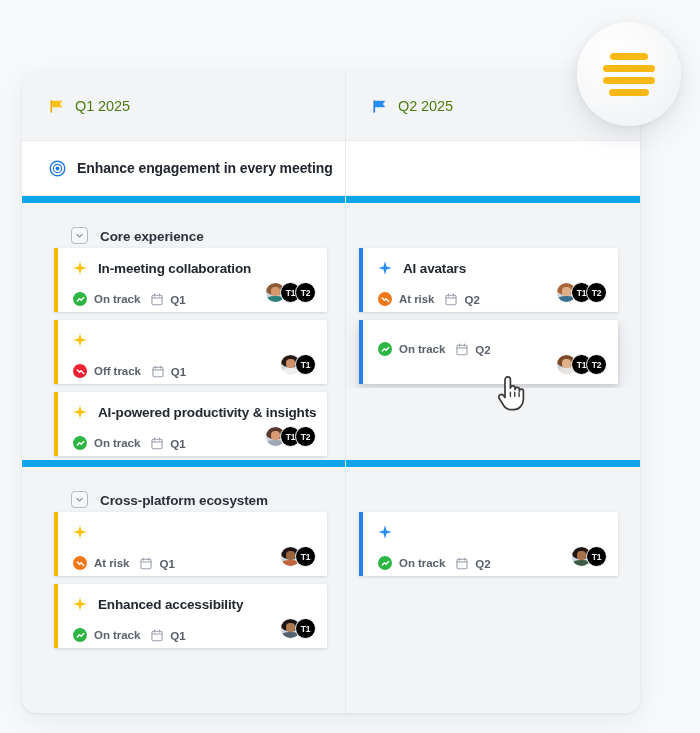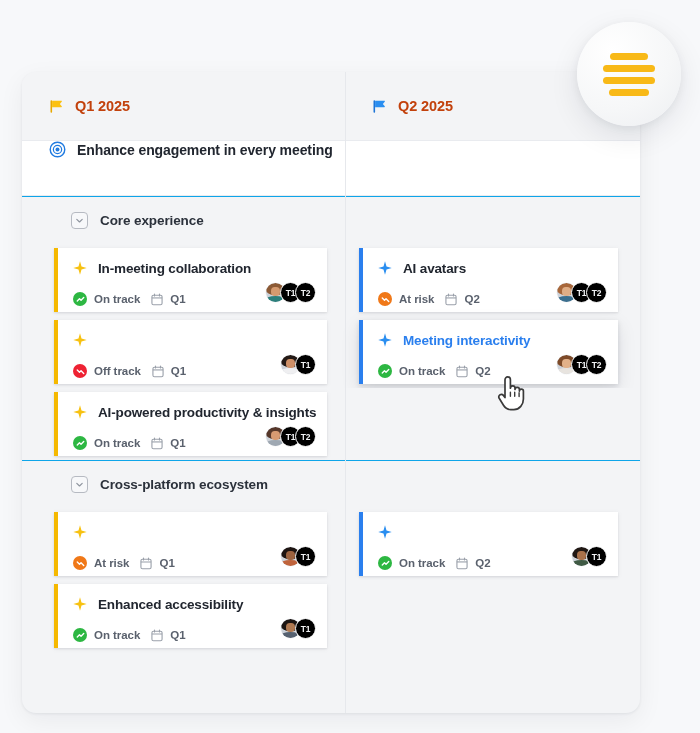--- a/index.html
+++ b/index.html
@@ -46,30 +46,30 @@
   .quarter {
     display: flex;
     align-items: center;
     gap: 11px;
     padding-left: 27px;
   }
   .quarter.q1 { width: 323px; }
   .quarter.q2 { width: 295px; }
   .quarter-label {
     font-size: 14.5px;
-    font-weight: 700;
-    color: #c2410c;
+    font-weight: 400;
+    color: #4d7c0f;
     letter-spacing: -.1px;
   }
   .flag { width: 15px; height: 15px; display: block; }
 
   
   .goal-row {
     display: flex;
-    align-items: flex-start;
+    align-items: center;
     height: 56px;
     background: #fff;
     border-top: 1px solid #e9ebef;
     border-bottom: 1px solid #e9ebef;
     position: relative;
   }
   .goal-inner {
     display: flex;
     align-items: center;
     gap: 11px;
@@ -87,21 +87,21 @@
   
   .section-head {
     height: 48px;
     display: flex;
     align-items: center;
     gap: 12px;
     padding-left: 49px;
     background: #f3f4f6;
     position: relative;
   }
-  .section-head.top { border-top: 1px solid #0ea5e9; }
+  .section-head.top { border-top: 7px solid #0ea5e9; align-items: flex-end; }
   .chev-box {
     width: 17px; height: 17px;
     border: 1.3px solid #b6bac2;
     border-radius: 4px;
     display: flex; align-items: center; justify-content: center;
     background: #f7f8fa;
     flex: none;
   }
   .chev-box svg { display: block; }
   .section-title {
@@ -180,21 +180,21 @@
   .status-dot.atrisk { background: #f07818; }
   .status-dot svg { display: block; }
   .status-label {
     font-size: 11.5px;
     font-weight: 600;
     color: #5a616d;
     letter-spacing: -.05px;
   }
   .quarter-chip {
     display: flex;
-    align-items: center;
+    align-items: flex-end;
     gap: 7px;
     margin-left: 11px;
   }
   .cal-icon { width: 12px; height: 13px; display: block; flex: none; }
   .quarter-chip-label {
     font-size: 11.5px;
     font-weight: 600;
     color: #5a616d;
   }
 
@@ -430,26 +430,20 @@
               <span class="hair" style="background:#241a16"></span>
               <span class="face"></span>
               <span class="body"></span>
             </span>
           <span class="av team">T1</span>
         </div>
       </div>
     </div>
     <div class="cell right">
       <div class="card blue hovered">
-        <div class="card-title-row">
-          <svg class="star" viewBox="0 0 14 14">
-              <path d="M7 0.3 8.5 5.5 13.7 7 8.5 8.5 7 13.7 5.5 8.5 0.3 7 5.5 5.5z" fill="#2a8ef0"></path>
-            </svg>
-          <span class="card-title">Meeting interactivity</span>
-        </div>
         <div class="card-meta">
           <span class="status">
             <span class="status-dot ontrack">
               <svg width="9" height="9" viewBox="0 0 10 10">
                   <path d="M1.4 6.6 3.9 4.1l1.7 1.7L8.6 2.8" fill="none" stroke="#fff" stroke-width="1.5" stroke-linecap="round" stroke-linejoin="round"></path>
                 </svg>
             </span>
             <span class="status-label">On track</span>
           </span>
           <span class="quarter-chip">

